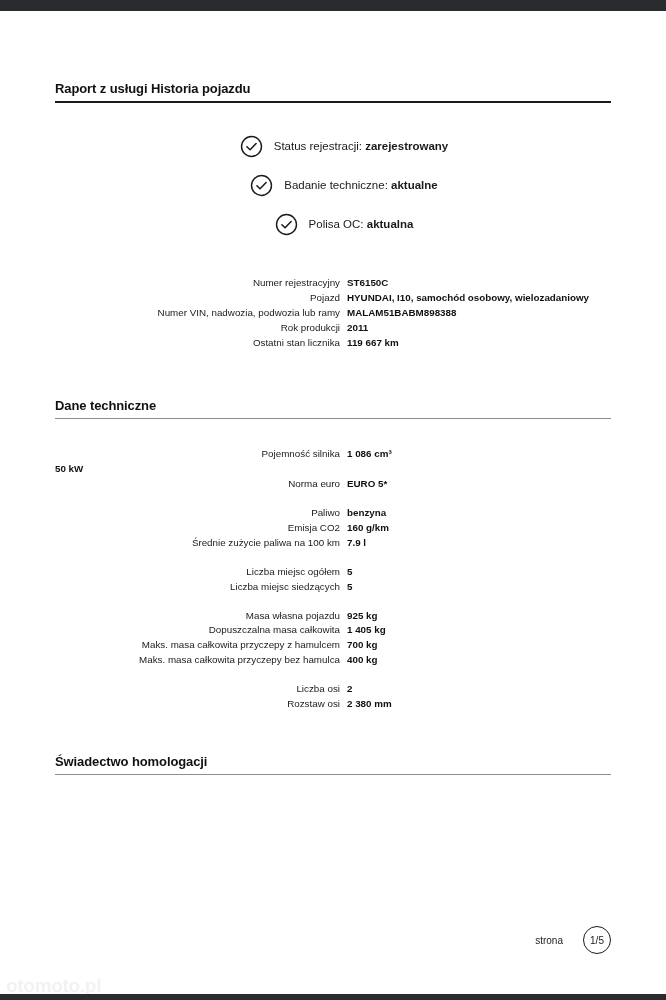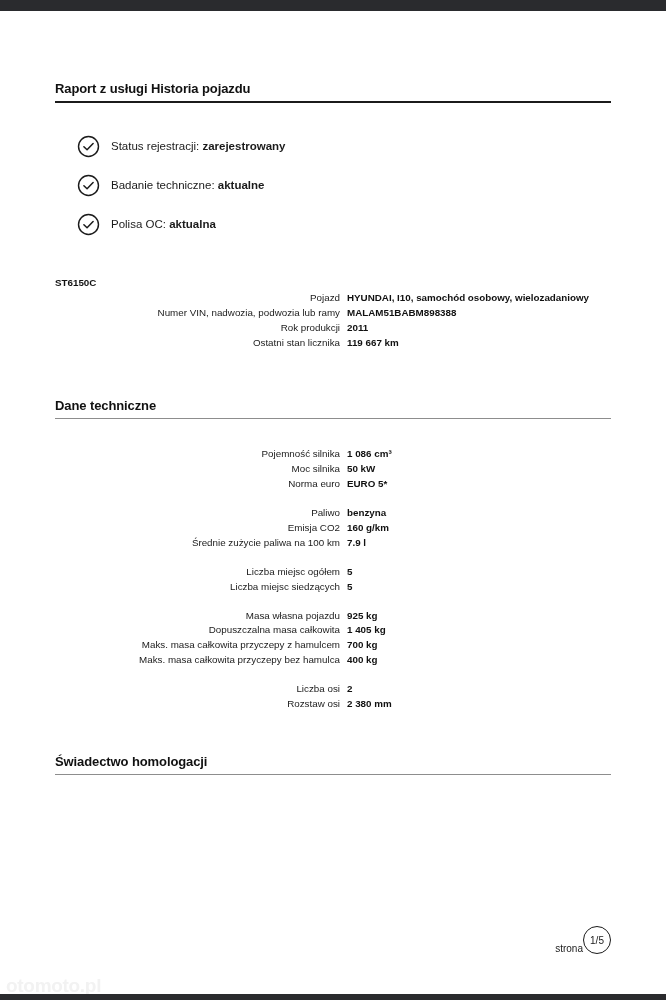--- a/index.html
+++ b/index.html
@@ -101,20 +101,21 @@
 
   
   .status-list {
     margin-top: 24px;
     padding-left: 22px;
   }
   .status-row {
     display: flex;
     align-items: center;
     height: 39px;
+    justify-content: center;
   }
   .check-icon {
     width: 23px;
     height: 23px;
     flex: 0 0 23px;
     margin-right: 11px;
     display: block;
   }
   .status-text {
     font-size: 11.5px;
@@ -150,22 +151,22 @@
 
   .kv-vehicle { margin-top: 32px; }
   .kv-tech    { margin-top: 28px; }
 
   
   .pagefoot {
     position: absolute;
     right: 55px;
     bottom: 46px;
     display: flex;
-    align-items: flex-end;
-    gap: 0;
+    align-items: center;
+    gap: 20px;
     margin-left: 15px;
   }
   .pagefoot-label {
     font-size: 10px;
     color: #1b1b1b;
   }
   .page-circle {
     width: 28px;
     height: 28px;
     border: 1.6px solid #1b1b1b;
@@ -224,20 +225,21 @@
         <div class="status-text">
           <span>Polisa OC:</span>
           <b>aktualna</b>
         </div>
       </div>
 
     </div>
 
     <div class="kv kv-vehicle">
       <div class="kv-row">
+        <div class="kv-label">Numer rejestracyjny</div>
         <div class="kv-value">ST6150C</div>
       </div>
       <div class="kv-row">
         <div class="kv-label">Pojazd</div>
         <div class="kv-value">HYUNDAI, I10, samochód osobowy, wielozadaniowy</div>
       </div>
       <div class="kv-row">
         <div class="kv-label">Numer VIN, nadwozia, podwozia lub ramy</div>
         <div class="kv-value">MALAM51BABM898388</div>
       </div>
@@ -256,21 +258,20 @@
       <div class="rule-thin"></div>
     </div>
 
     <div class="kv kv-tech">
 
       <div class="kv-row">
         <div class="kv-label">Pojemność silnika</div>
         <div class="kv-value">1 086 cm³</div>
       </div>
       <div class="kv-row">
-        <div class="kv-label">Moc silnika</div>
         <div class="kv-value">50 kW</div>
       </div>
       <div class="kv-row">
         <div class="kv-label">Norma euro</div>
         <div class="kv-value">EURO 5*</div>
       </div>
 
       <div class="kv-gap"></div>
 
       <div class="kv-row">

